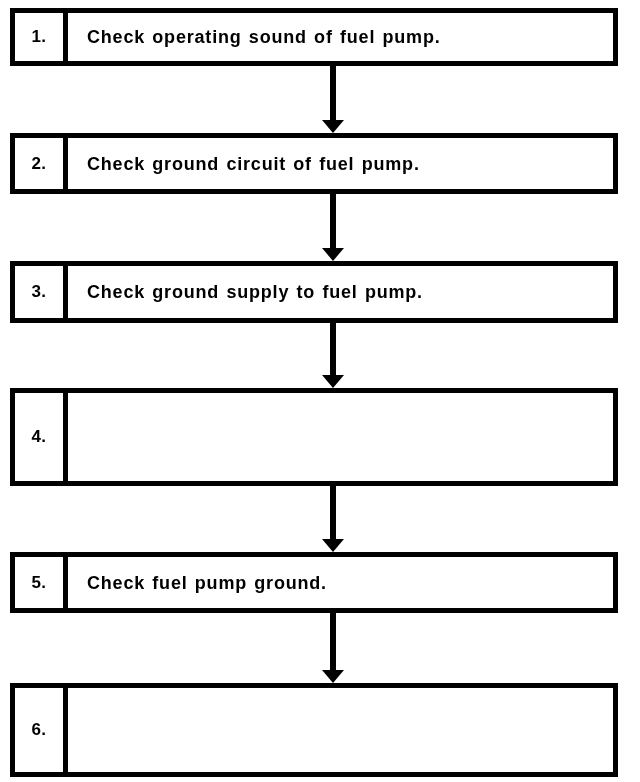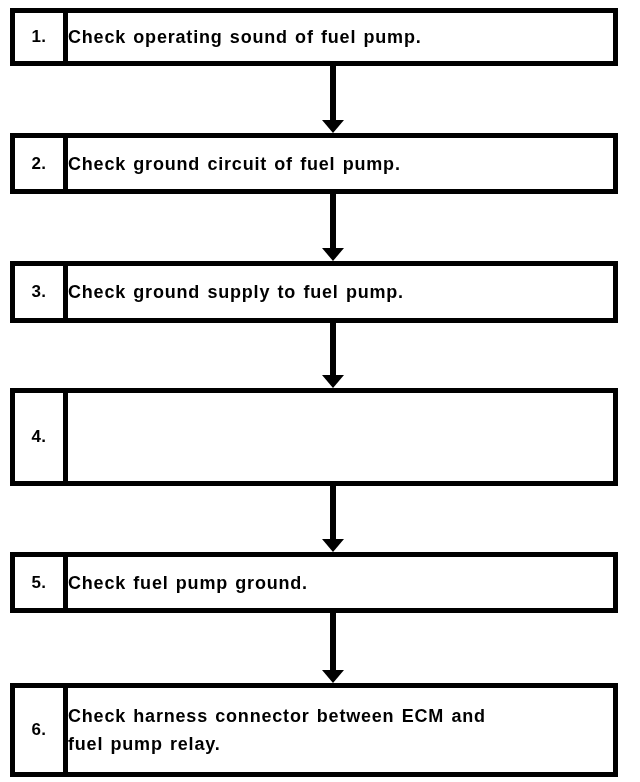--- a/index.html
+++ b/index.html
@@ -37,20 +37,21 @@
     justify-content: center;
     font-size: 17px;
     font-weight: bold;
     color: #000000;
     letter-spacing: 0.5px;
   }
   .text-cell {
     flex: 1;
     display: flex;
     align-items: center;
+    padding-left: 19px;
     padding-right: 8px;
     font-size: 18px;
     font-weight: bold;
     color: #000000;
     letter-spacing: 0.8px;
     word-spacing: 1.5px;
     line-height: 28px;
     white-space: pre-line;
   }
   .box-1 { top: 8px;   height: 58px; }
@@ -138,17 +139,15 @@
     <div class="text-cell">Check fuel pump ground.</div>
   </div>
 
   <div class="arrow arrow-5">
     <div class="shaft"></div>
     <div class="head"></div>
   </div>
 
   <div class="step-box box-6">
     <div class="num-cell">6.</div>
-    <div class="text-cell">Check harness connector between ECM and
-fuel pump relay.</div>
   </div>
 
 </div>
 
 </body></html>

